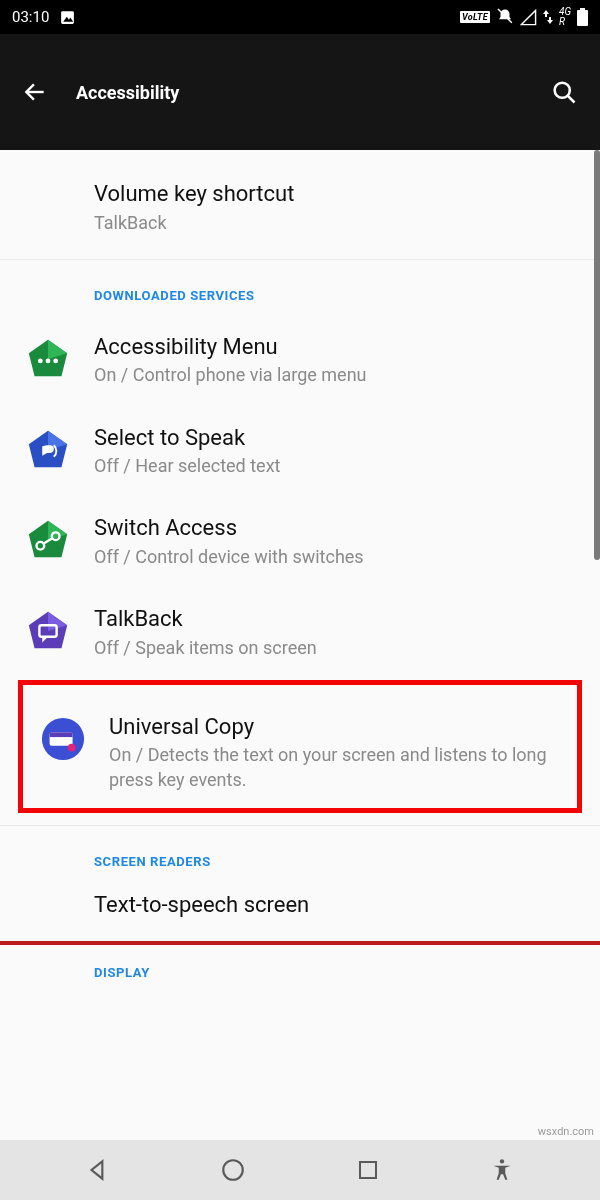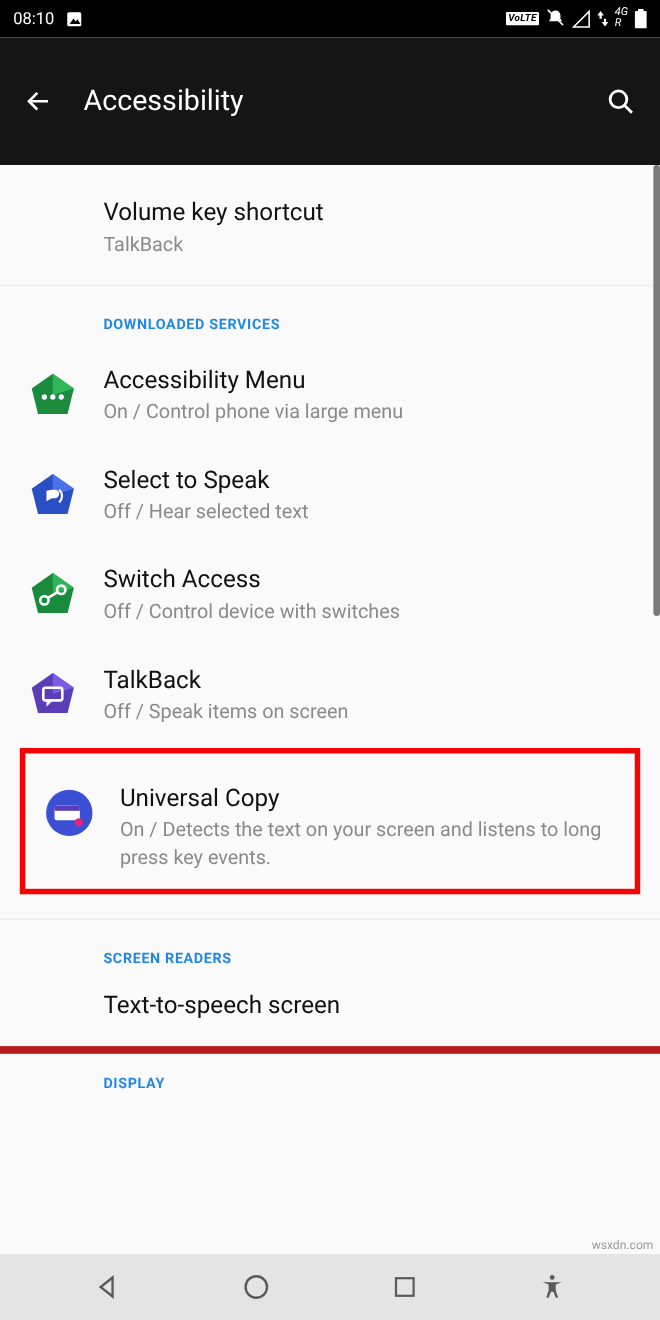--- a/index.html
+++ b/index.html
@@ -26,21 +26,21 @@
   .status-right svg { display: block; }
   .app-bar {
     height: 116px;
     background: #151515;
     color: #fff;
     display: flex;
     align-items: center;
     padding: 0 22px;
     gap: 28px;
   }
-  .app-title { font-size: 26px; font-weight: 400; flex: 1; }
+  .app-title { font-size: 18px; font-weight: 700; flex: 1; }
   .content {
     background: #fafafa;
     overflow: hidden;
   }
   .scroll-indicator {
     position: absolute;
     right: 0;
     top: 150px;
     width: 6px;
     height: 410px;
@@ -77,22 +77,22 @@
     flex-shrink: 0;
     margin-top: 2px;
   }
   .highlight {
     border: 5px solid #f30505;
     margin: 2px 18px;
     padding: 28px 16px 16px 16px;
   }
   .screen-readers-block {
     border-top: 1px solid #e8e8e8;
-    border-bottom: 7px solid #b91c1c;
-    margin-top: 22px;
+    border-bottom: 4px solid #b91c1c;
+    margin-top: 12px;
     padding-bottom: 18px;
   }
   .nav-bar {
     position: absolute;
     bottom: 0;
     left: 0;
     right: 0;
     height: 60px;
     background: #e4e4e4;
     display: flex;
@@ -110,21 +110,21 @@
   .volte {
     background:#fff;color:#000;font-size:9px;font-weight:700;
     padding:1px 2px;border-radius:1px;letter-spacing:0.3px;
   }
 </style>
 </head>
 <body>
 
 <div class="status-bar">
   <div class="status-left">
-    <span>08:10</span>
+    <span>03:10</span>
     <svg width="17" height="17" viewBox="0 0 24 24" fill="#fff">
         <rect x="3" y="3" width="18" height="18" rx="2"></rect>
         <polygon points="6,18 11,11 14,15 16,12 20,18" fill="#000"></polygon>
       </svg>
   </div>
   <div class="status-right">
     <span class="volte">VoLTE</span>
     <svg width="18" height="18" viewBox="0 0 24 24" fill="#fff">
         <path d="M12 2a6 6 0 00-6 6v4l-2 3h16l-2-3V8a6 6 0 00-6-6z"></path>
         <rect x="2" y="2" width="2" height="26" transform="rotate(-45 2 2)"></rect>

